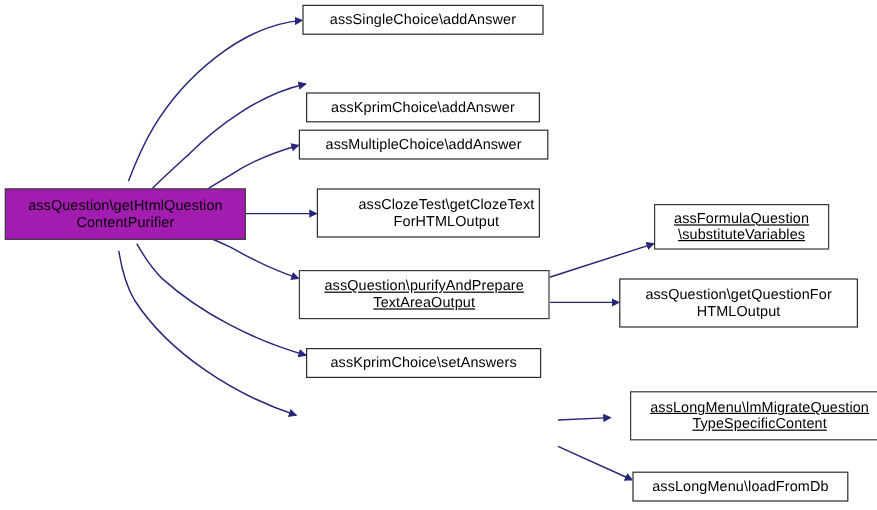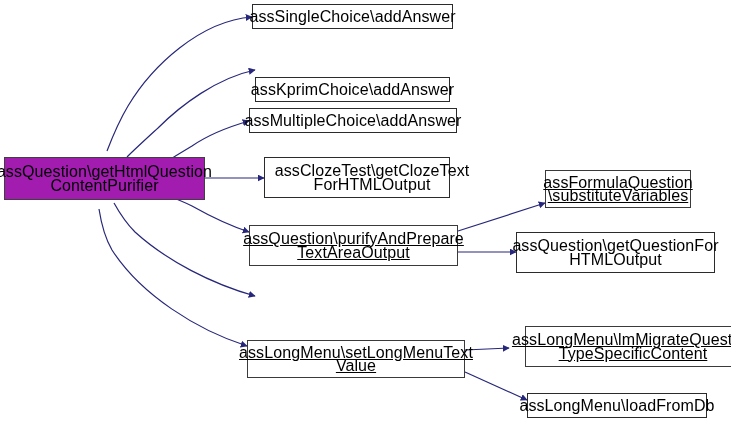--- a/index.html
+++ b/index.html
@@ -25,21 +25,21 @@
   .node {
     position: absolute;
     box-sizing: border-box;
     display: flex;
     align-items: center;
     justify-content: center;
     text-align: center;
     background: #ffffff;
     border: 1px solid #2b2b2b;
     color: #000000;
-    font-size: 16px;
+    font-size: 12px;
     line-height: 13.5px;
     letter-spacing: 0.1px;
     white-space: pre-line;
     z-index: 2;
   }
   .node.current {
     background: #a21caf;
     border: 1px solid #404040;
   }
   .node.thick {
@@ -75,18 +75,17 @@
     <div class="node" style="left: 255px; top: 57px; width: 195px; height: 25px; margin-top: 20px;">assKprimChoice\addAnswer</div>
     <div class="node" style="left: 249px; top: 108px; width: 208px; height: 25px;">assMultipleChoice\addAnswer</div>
     <div class="node" style="left: 264px; top: 157px; width: 186px; height: 41px; padding-left: 30px;">assClozeTest\getClozeText
 ForHTMLOutput</div>
     <div class="node thick" style="left: 249px; top: 225px; width: 209px; height: 41px;">assQuestion\purifyAndPrepare
 TextAreaOutput</div>
     <div class="node thick" style="left: 545px; top: 170px; width: 146px; height: 38px;">assFormulaQuestion
 \substituteVariables</div>
     <div class="node" style="left: 516px; top: 232px; width: 199px; height: 41px;">assQuestion\getQuestionFor
 HTMLOutput</div>
-    <div class="node thick" style="left: 247px; top: 340px; width: 218px; height: 38px;">assLongMenu\setLongMenuText
-Value</div>
+    <div class="node" style="left: 255px; top: 290px; width: 196px; height: 25px;">assKprimChoice\setAnswers</div>
     <div class="node thick" style="left: 525px; top: 326px; width: 216px; height: 41px;">assLongMenu\lmMigrateQuestion
 TypeSpecificContent</div>
     <div class="node" style="left: 527px; top: 393px; width: 180px; height: 25px;">assLongMenu\loadFromDb</div>
   </div>
 
 </body></html>

